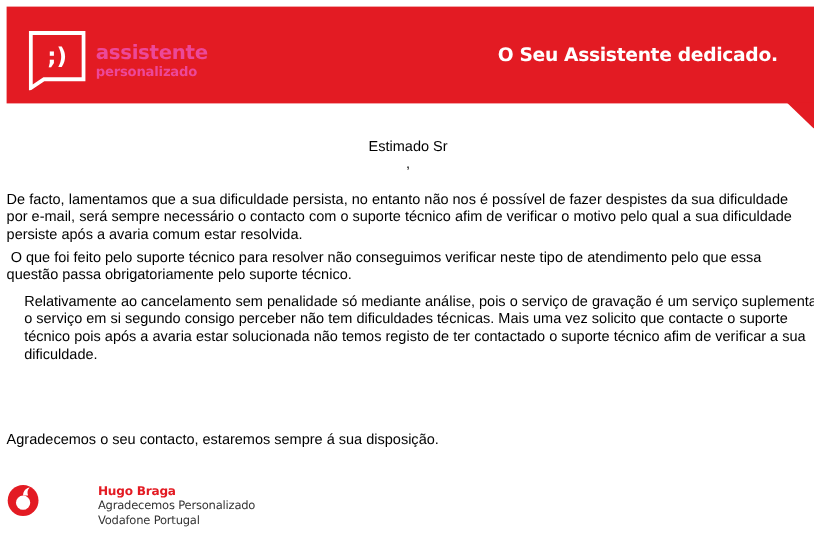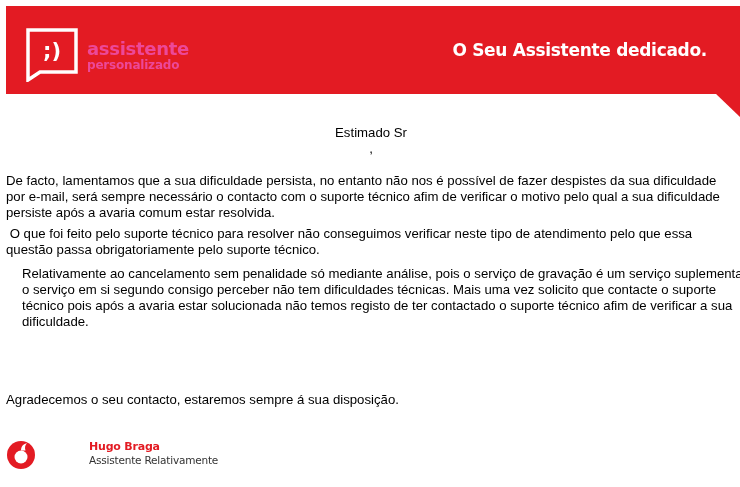--- a/index.html
+++ b/index.html
@@ -81,15 +81,16 @@
 
 <div class="signature">
   <svg class="voda-logo" viewBox="0 0 30 30">
     <circle cx="15" cy="15" r="14" fill="#e31b23"></circle>
     <circle cx="15" cy="17" r="6.5" fill="#fff"></circle>
     <path d="M15 10.5 C15 6, 18 3.5, 21 3.2 C19 5, 18.5 7.5, 19.5 10.5 Z" fill="#fff"></path>
     <circle cx="15" cy="17" r="0" fill="#e31b23"></circle>
   </svg>
   <div class="sig-text">
     <span class="sig-name">Hugo Braga</span>
-    <span class="sig-line">Assistente Relativamente</span>
+    <span class="sig-line">Agradecemos Personalizado</span>
+    <span class="sig-line">Vodafone Portugal</span>
   </div>
 </div>
 
 </body></html>

